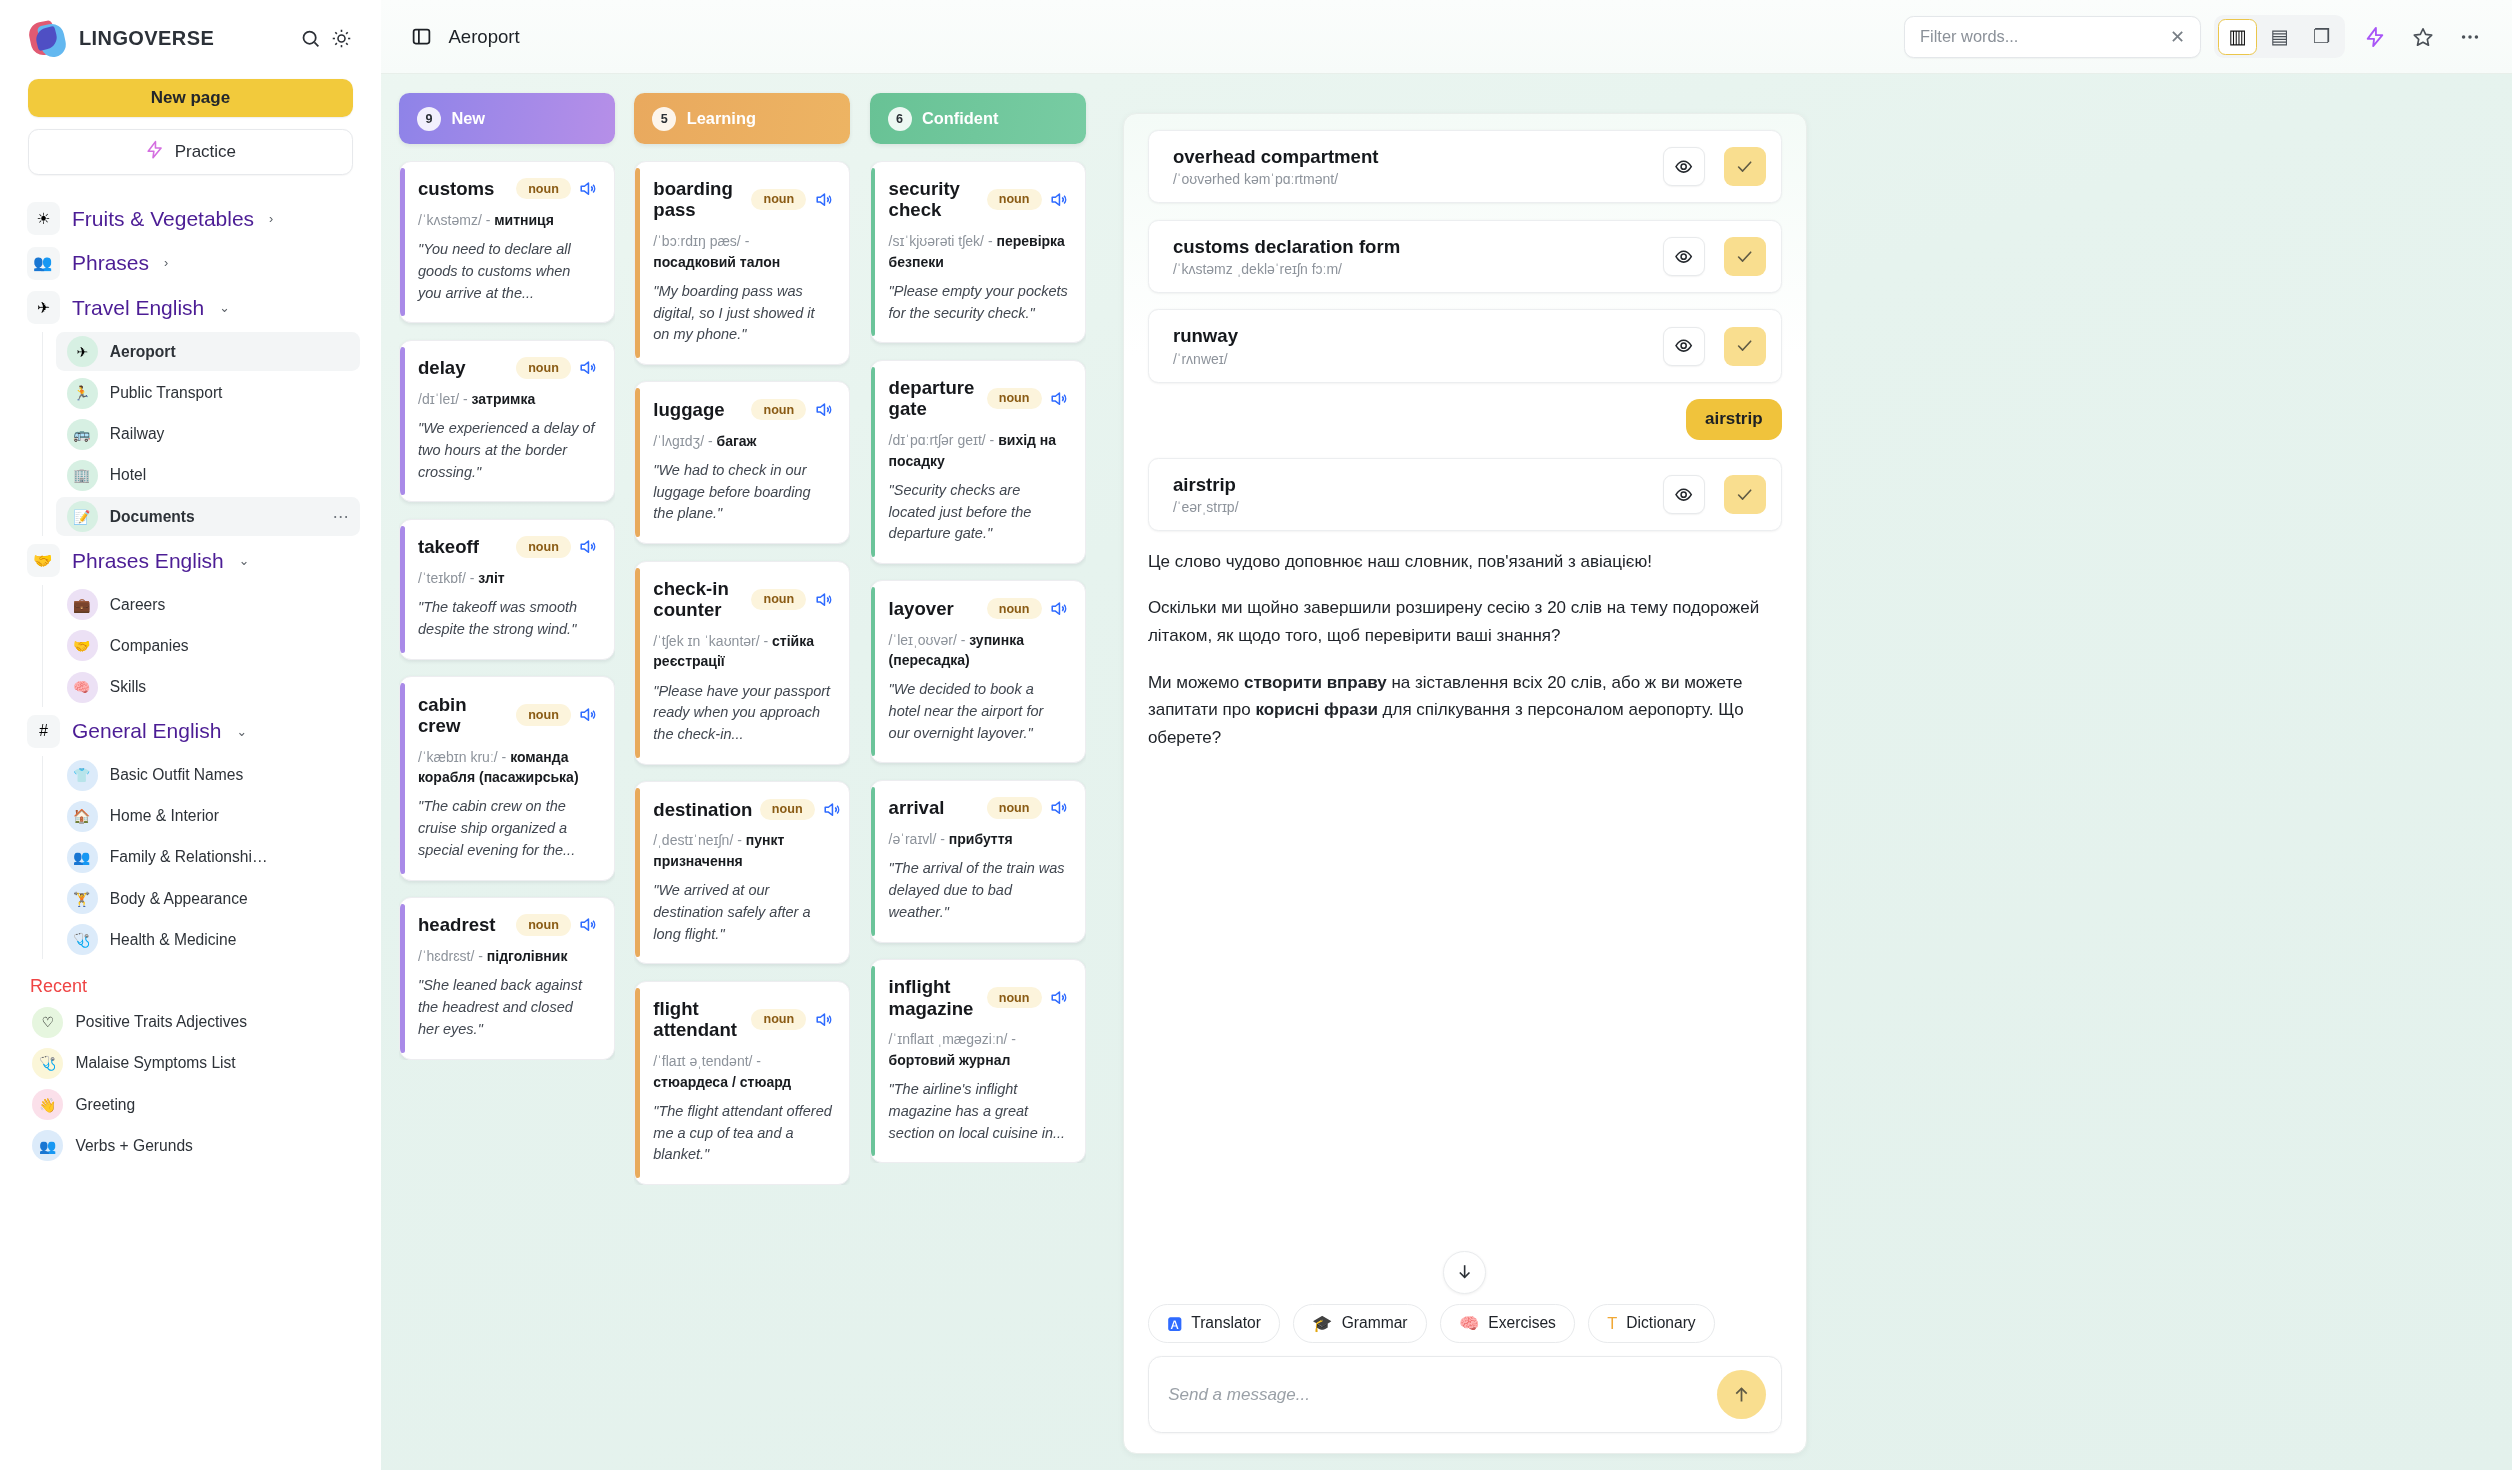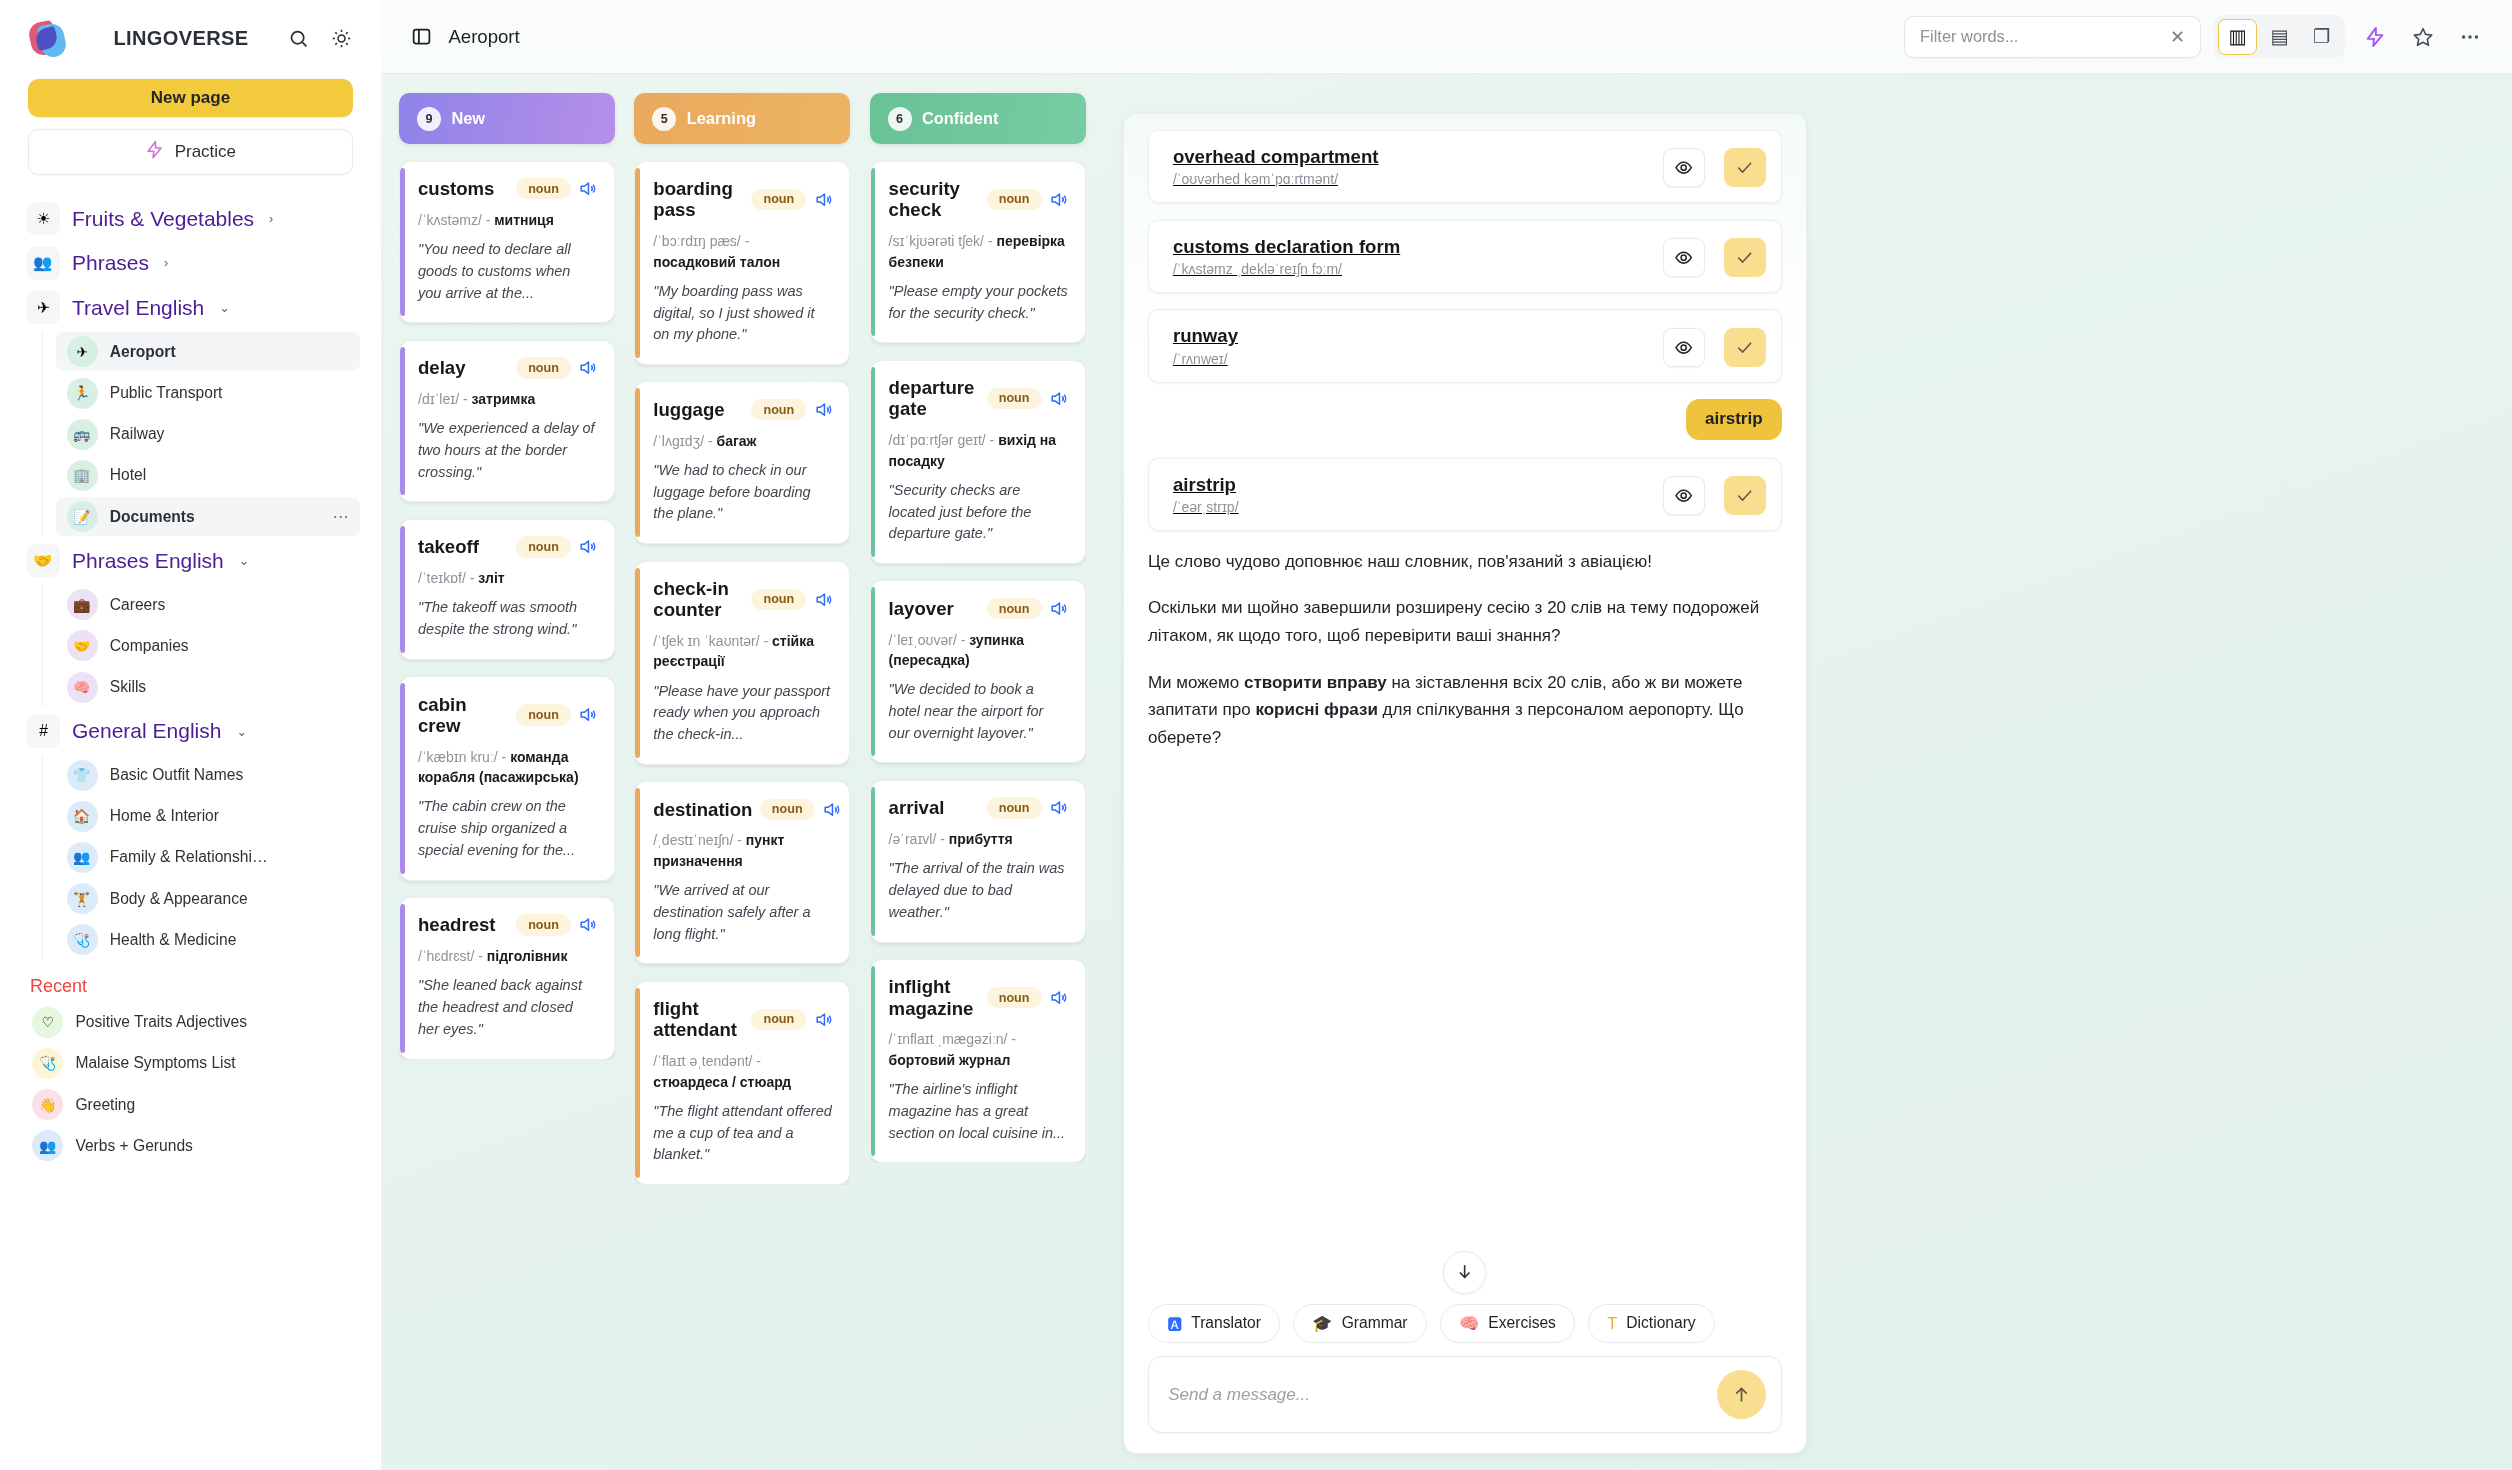--- a/index.html
+++ b/index.html
@@ -12,21 +12,21 @@
   .app { display: flex; width: 2512px; height: 1470px; position: relative;
          background: linear-gradient(160deg,#eef7f2 0%,#e6f3ee 40%,#e3f1ec 100%); }
 
   
   .sidebar {
     width: 381px; height: 1470px; flex: 0 0 381px;
     background: #ffffff;
     display: flex; flex-direction: column;
     padding: 0; position: relative; z-index: 5;
   }
-  .sb-top { display: flex; align-items: center; padding: 19.3px 24px 7.4px 28px; gap: 12px; text-align: center; }
+  .sb-top { display: flex; align-items: center; padding: 19.3px 24px 7.4px 28px; gap: 0; }
   .logo-mark { width: 39px; height: 39px; position: relative; flex: 0 0 39px; margin-right: 12px; }
   .logo-mark .blob-a { position:absolute; left:1.5px; top:3px; width:25px; height:33px;
       background:#e15a72; border-radius: 13.4px 4.5px 13.4px 13.4px; transform: rotate(-12deg); }
   .logo-mark .blob-b { position:absolute; left:12px; top:4.5px; width:25px; height:33px;
       background:#63b8f0; border-radius: 4.5px 13.4px 13.4px 13.4px; transform: rotate(-12deg); }
   .logo-mark .blob-c { position:absolute; left:8.2px; top:9px; width:21px; height:21px;
       background:#4f4fc4; border-radius: 12px 3px 12px 3px; transform: rotate(-14deg); }
   .brand { font-size: 20px; font-weight: 700; letter-spacing: 0.4px; color:#2c3138; flex:1; }
   .sb-ico { width: 31px; height:31px; display:flex; align-items:center; justify-content:center;
             cursor:pointer; color:#2b2f36; }
@@ -149,22 +149,22 @@
   .chat {
     width: 684px; flex:0 0 684px; margin: 19.3px 16.4px 16.4px 18px;
     background: linear-gradient(180deg,#f4fbf7 0%,#ffffff 18%,#ffffff 100%);
     border-radius: 13.4px; border:0.7px solid #e9eeeb;
     display:flex; flex-direction:column; min-height:0; overflow:hidden;
     box-shadow: 0 1.5px 6px rgba(20,40,30,.05);
   }
   .chat-scroll { flex:1; overflow:hidden; padding: 16.4px 24px 0 24px; }
   .wcard {
     background:#fff; border:0.7px solid #eceef0; border-radius:10.4px;
-    padding: 15px 15px 15px 24px; display:flex; align-items:flex-end; gap:19px;
-    margin-bottom: 16.4px; box-shadow: 0 0.7px 2.2px rgba(0,0,0,.05); text-decoration: underline;
+    padding: 15px 15px 15px 24px; display:flex; align-items:center; gap:19px;
+    margin-bottom: 16.4px; box-shadow: 0 0.7px 2.2px rgba(0,0,0,.05);
   }
   .wcard .wtxt { flex:1; min-width:0; }
   .wcard .wtitle { font-size:18.6px; font-weight:700; color:#15181c; line-height:1.2; }
   .wcard .wipa { font-size:14px; color:#8d939b; margin-top:3px; }
   .btn-sq {
     width: 42px; height: 39px; border-radius: 9px; display:flex;
     align-items:center;justify-content:center; cursor:pointer;
   }
   .btn-eye { background:#fff; border:0.7px solid #e8eaec; color:#24282d;
              box-shadow:0 0.7px 1.5px rgba(0,0,0,.05); }

